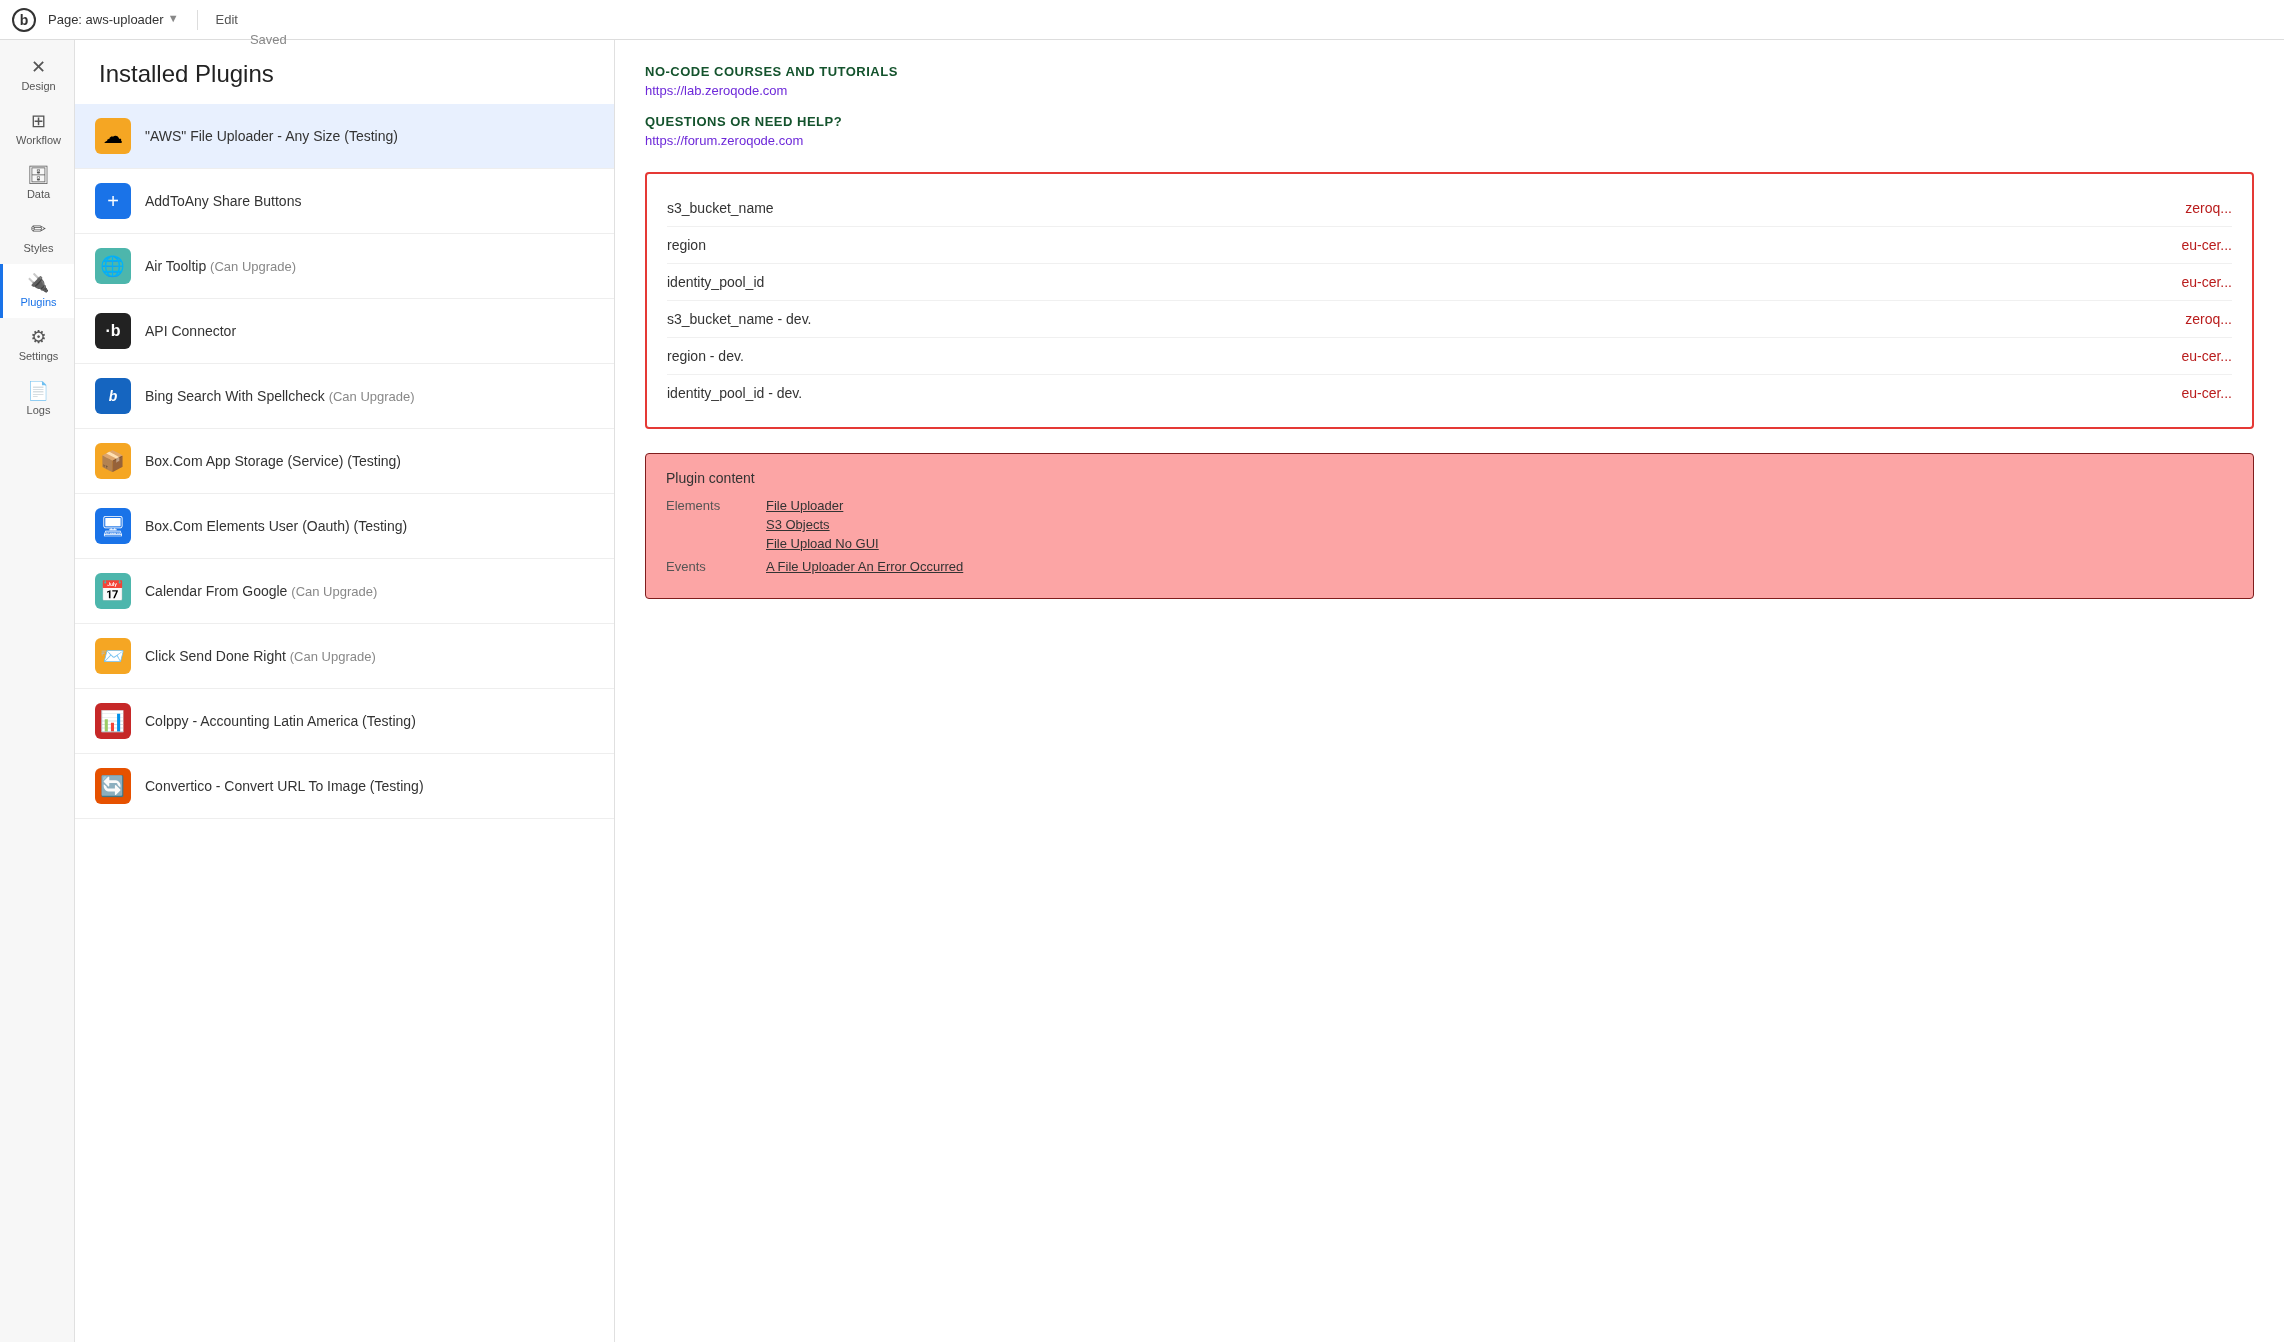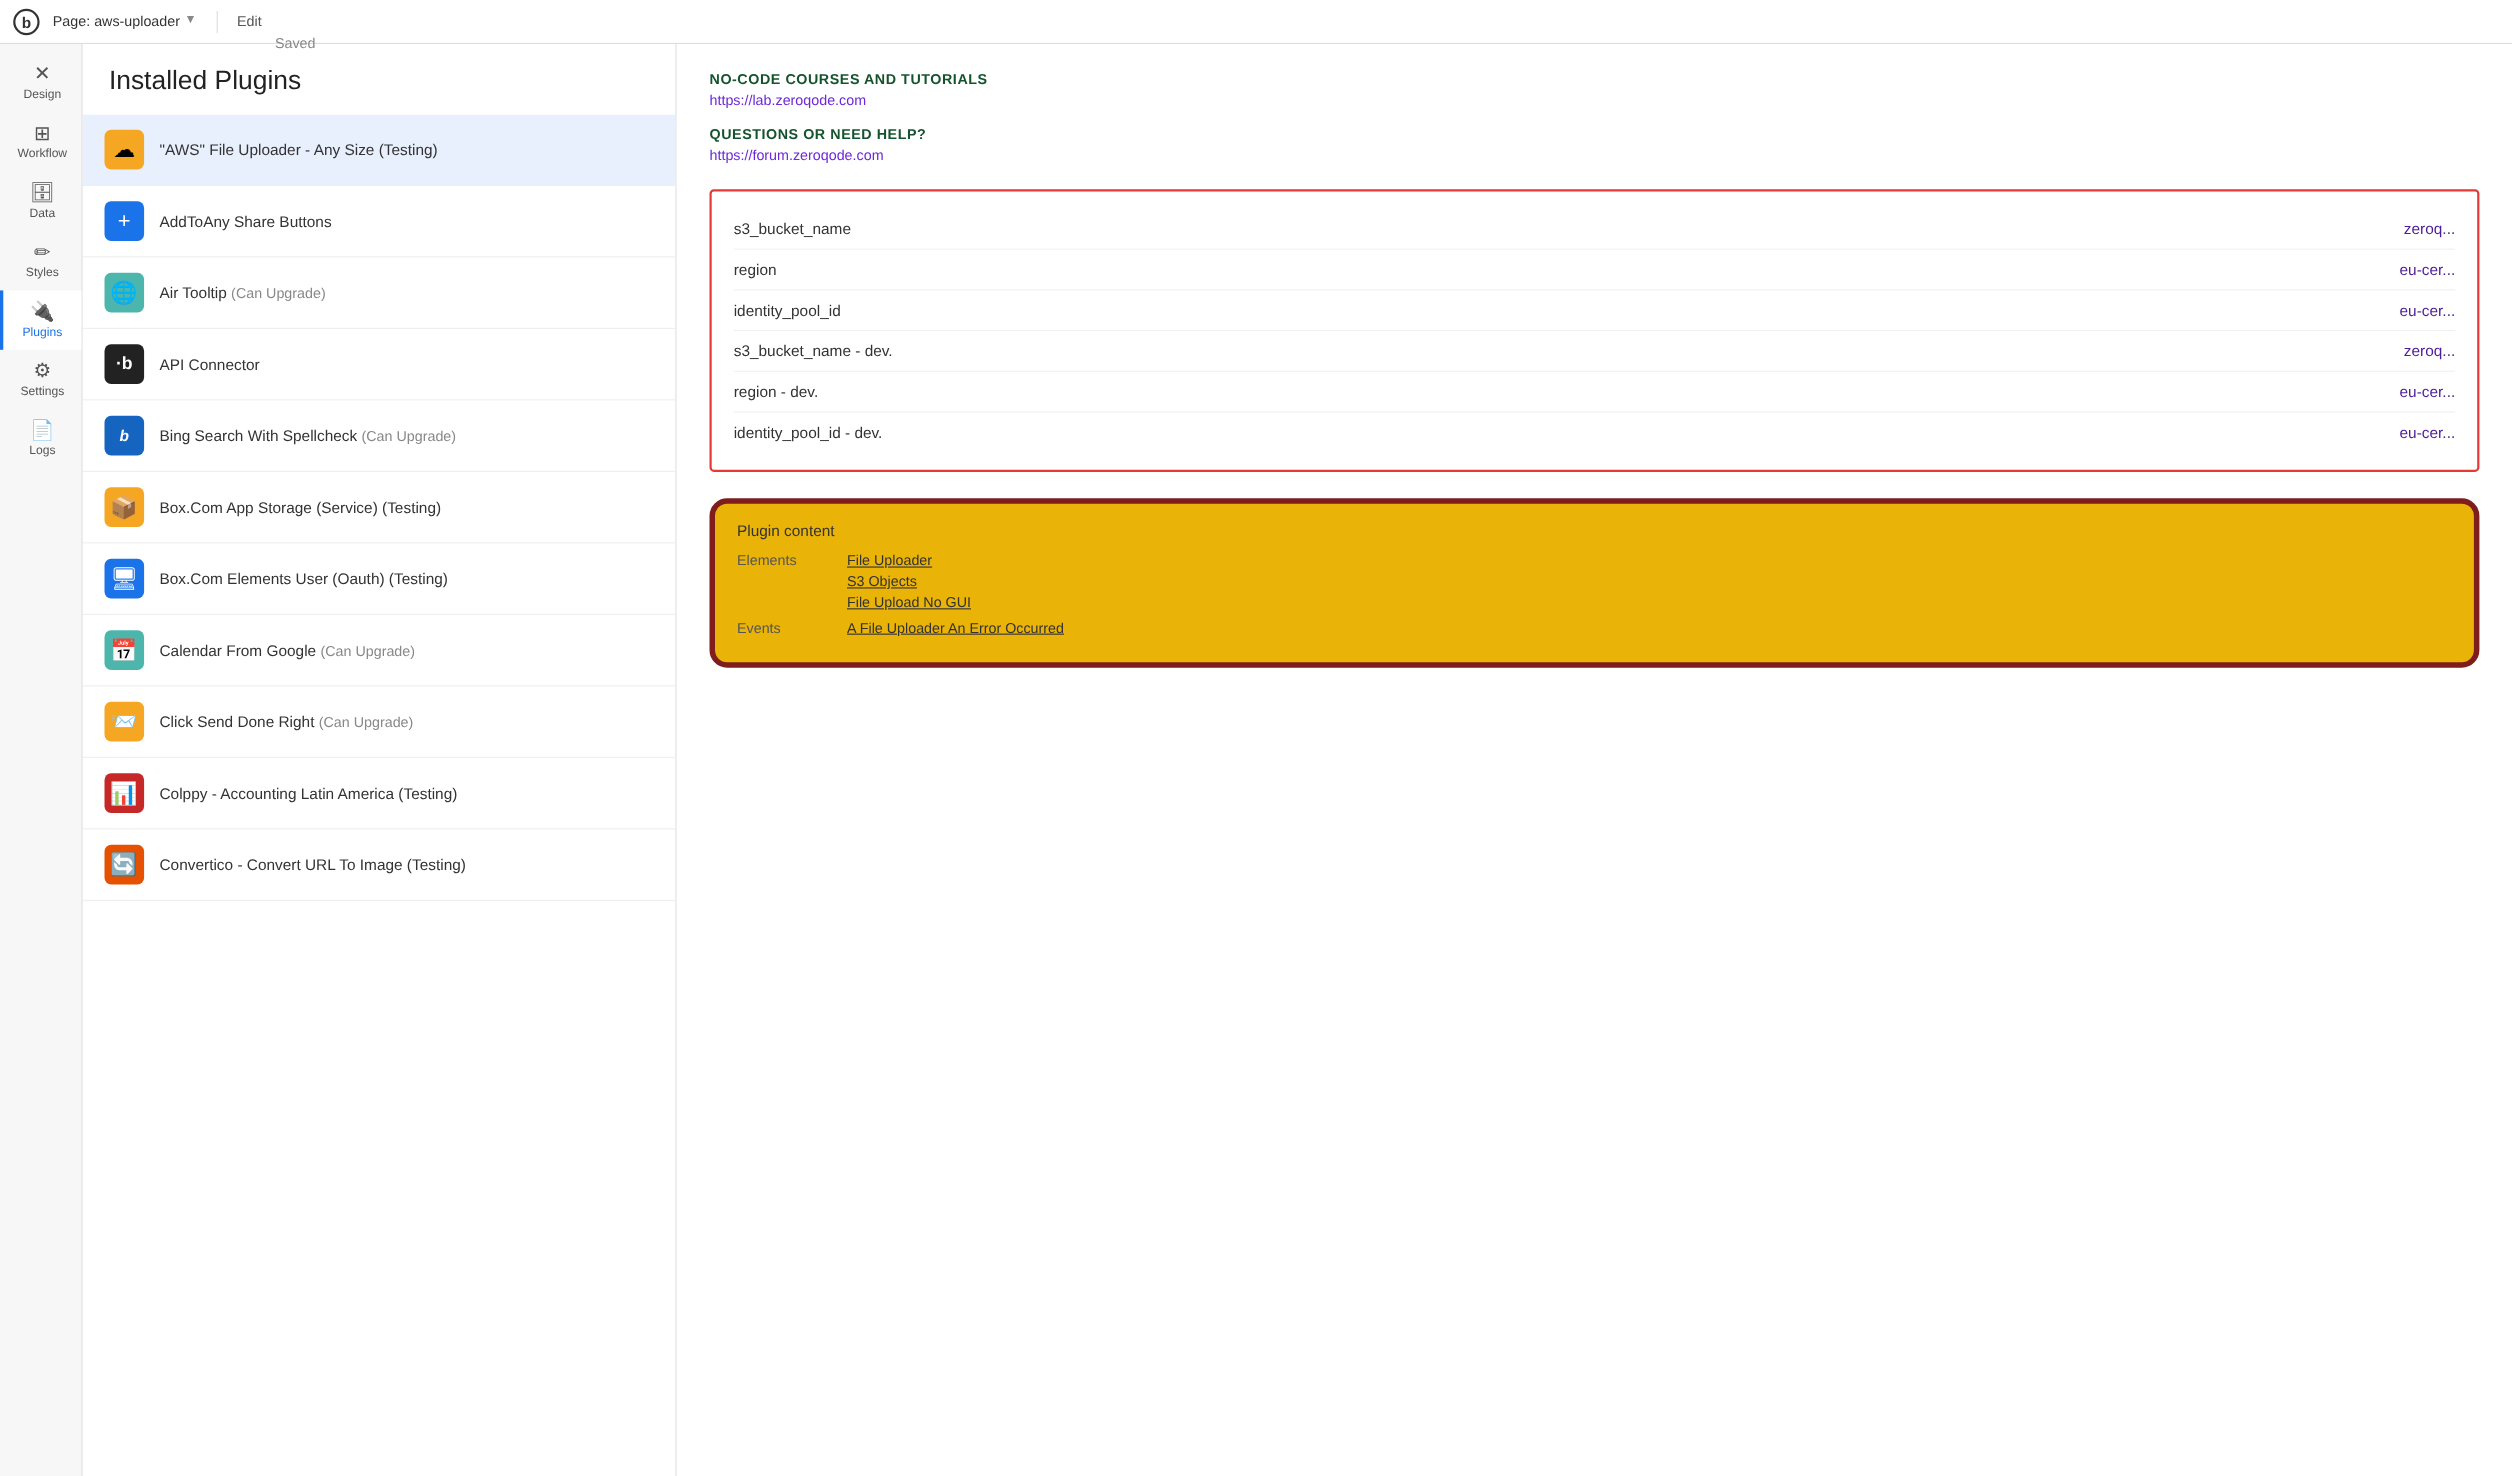--- a/index.html
+++ b/index.html
@@ -162,29 +162,29 @@
       border-bottom: 1px solid #f0f0f0;
     }
     .config-row:last-child { border-bottom: none; }
     .config-label {
       font-size: 14px;
       color: #333;
       text-align: center;
     }
     .config-value {
       font-size: 14px;
-      color: #4c1d95;
+      color: #b91c1c;
       text-align: right;
     }
 
     
     .plugin-content {
-      background: #eab308;
-      border: 5px solid #7f1d1d;
-      border-radius: 16px;
+      background: #fca5a5;
+      border: 1px solid #7f1d1d;
+      border-radius: 4px;
       padding: 16px 20px;
     }
     .plugin-content-title {
       font-size: 14px;
       font-weight: 500;
       color: #333;
       margin-bottom: 12px;
     }
     .content-row {
       display: flex;

